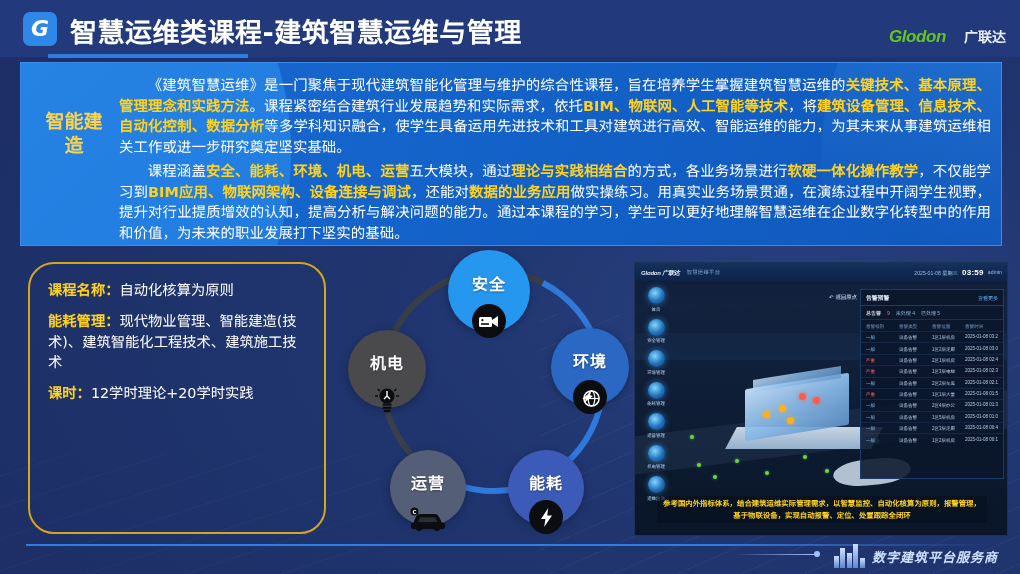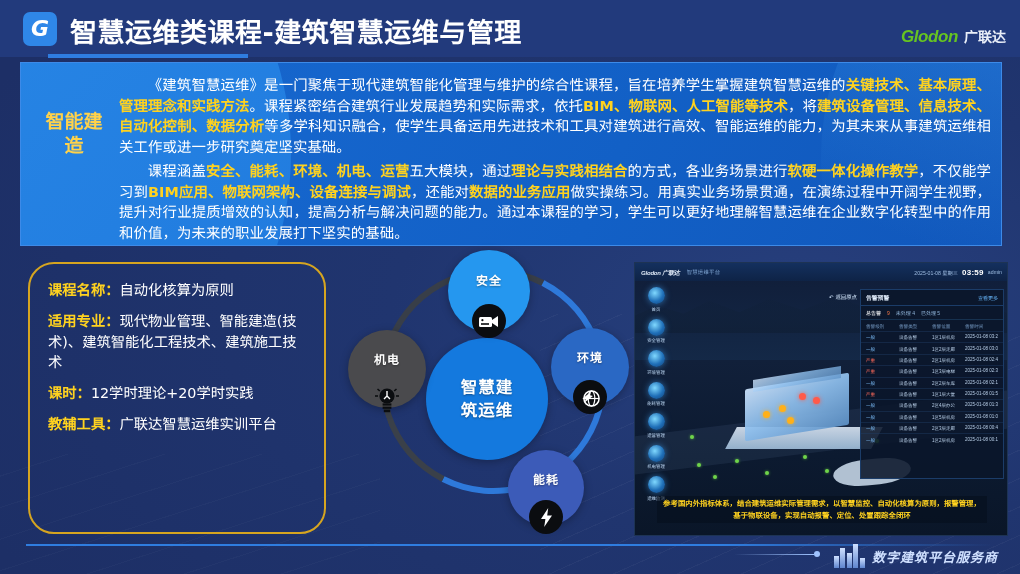--- a/index.html
+++ b/index.html
@@ -36,21 +36,21 @@
     position:absolute;left:23px;top:12px;width:34px;height:34px;border-radius:7px;
     background:#2f87e8;display:flex;align-items:center;justify-content:center;
   }
   .glogo span{color:#fff;font-weight:bold;font-size:22px;font-style:italic;line-height:1;font-family:"DejaVu Sans",sans-serif;}
   .header-title{
     position:absolute;left:70px;top:10px;height:40px;display:flex;align-items:center;
     color:#ffffff;font-size:27px;font-weight:bold;letter-spacing:.5px;
     font-family:"DejaVu Sans","Liberation Sans",sans-serif;
     white-space:nowrap;
   }
-  .brand{position:absolute;right:14px;top:26px;display:flex;align-items:baseline;gap:6px;}
+  .brand{position:absolute;right:14px;top:26px;display:flex;align-items:baseline;gap:18px;}
   .brand .b-en{color:#66c421;font-size:17px;font-weight:bold;font-style:italic;letter-spacing:-.4px;}
   .brand .b-cn{color:#e9eef8;font-size:14px;font-weight:bold;letter-spacing:0px;}
 
   
   .desc-wrap{
     position:absolute;left:20px;top:62px;width:980px;height:182px;
     background:linear-gradient(115deg,#1863c8 0%,#1565cc 30%,#1260c6 60%,#1157bb 100%);
     border:1px solid #3d8ae8;
     overflow:hidden;
   }
@@ -100,21 +100,21 @@
     border-top-color:#3a3f46;border-left-color:#3c4148;
     transform:rotate(-18deg);
     opacity:.95;
   }
   .node{
     position:absolute;border-radius:50%;display:flex;align-items:flex-start;justify-content:center;
     color:#ffffff;font-weight:bold;
     font-family:"DejaVu Sans","Liberation Sans",sans-serif;
     box-shadow:0 2px 8px rgba(0,0,0,.28);
   }
-  .node .lbl{margin-top:26%;font-size:12px;letter-spacing:1px;text-shadow:0 1px 2px rgba(0,0,0,.35);}
+  .node .lbl{margin-top:26%;font-size:16px;letter-spacing:1px;text-shadow:0 1px 2px rgba(0,0,0,.35);}
   .n-center{
     left:90px;top:88px;width:122px;height:122px;background:#1479de;
     align-items:center;
   }
   .n-center .lbl{margin-top:0;font-size:16.5px;line-height:1.4;text-align:center;}
   .n-safety{left:112px;top:0px;width:82px;height:82px;background:#2597ef;}
   .n-env{left:215px;top:78px;width:78px;height:78px;background:#2a68c4;}
   .n-energy{left:172px;top:200px;width:76px;height:76px;background:#3c5bb8;}
   .n-oper{left:54px;top:200px;width:76px;height:76px;background:#555e77;}
   .n-mech{left:12px;top:80px;width:78px;height:78px;background:#4a4a4d;}
@@ -245,31 +245,27 @@
   <div class="desc-wrap">
     <div class="desc-tab">智能建造</div>
     <div class="desc-body" id="descBody">
         <p><span>《建筑智慧运维》是一门聚焦于现代建筑智能化管理与维护的综合性课程，旨在培养学生掌握建筑智慧运维的</span><span class="hl">关键技术、基本原理、管理理念和实践方法</span><span>。课程紧密结合建筑行业发展趋势和实际需求，依托</span><span class="hl">BIM、物联网、人工智能等技术</span><span>，将</span><span class="hl">建筑设备管理、信息技术、自动化控制、数据分析</span><span>等多学科知识融合，使学生具备运用先进技术和工具对建筑进行高效、智能运维的能力，为其未来从事建筑运维相关工作或进一步研究奠定坚实基础。</span></p>
         <p><span>课程涵盖</span><span class="hl">安全、能耗、环境、机电、运营</span><span>五大模块，通过</span><span class="hl">理论与实践相结合</span><span>的方式，各业务场景进行</span><span class="hl">软硬一体化操作教学</span><span>，不仅能学习到</span><span class="hl">BIM应用、物联网架构、设备连接与调试</span><span>，还能对</span><span class="hl">数据的业务应用</span><span>做实操练习。用真实业务场景贯通，在演练过程中开阔学生视野，提升对行业提质增效的认知，提高分析与解决问题的能力。通过本课程的学习，学生可以更好地理解智慧运维在企业数字化转型中的作用和价值，为未来的职业发展打下坚实的基础。</span></p>
       </div>
   </div>
 
   <div class="info-card" id="infoCard">
       <div class="info-row"><span class="k">课程名称：</span><span>自动化核算为原则</span></div>
-      <div class="info-row"><span class="k">适用专业：</span><span>现代物业管理、智能建造(技术)、建筑智能化工程技术、建筑施工技术</span></div>
+      <div class="info-row"><span class="k">能耗管理：</span><span>现代物业管理、智能建造(技术)、建筑智能化工程技术、建筑施工技术</span></div>
       <div class="info-row"><span class="k">课时：</span><span>12学时理论+20学时实践</span></div>
-      <div class="info-row"><span class="k">教辅工具：</span><span>广联达智慧运维实训平台</span></div>
     </div>
 
   <div class="diagram">
     <div class="ring"></div>
 
-    <div class="node n-center">
-      <span class="lbl" id="centerLbl">智慧建<br>筑运维</span>
-    </div>
 
     <div class="node n-safety">
       <span class="lbl">安全</span>
       <span class="badge" style="left:50%;transform:translateX(-50%);bottom:-6px;">
         <svg width="20" height="13" viewBox="0 0 20 13" aria-hidden="true">
           <rect x="0" y="2" width="13" height="10" rx="1.5" fill="#fff"></rect>
           <path d="M13 5 L19 1 L19 12 L13 8 Z" fill="#fff"></path>
           <rect x="2" y="8.2" width="8" height="1.6" fill="#0b0d10"></rect>
           <circle cx="3.4" cy="5.2" r="1.1" fill="#0b0d10"></circle>
         </svg>
@@ -290,20 +286,33 @@
       <span class="badge" style="left:50%;transform:translateX(-50%);bottom:-8px;">
         <svg width="21" height="21" viewBox="0 0 21 21" aria-hidden="true">
           <circle cx="11.5" cy="11.5" r="7.6" fill="none" stroke="#fff" stroke-width="1.5"></circle>
           <ellipse cx="11.5" cy="11.5" rx="3.3" ry="7.6" fill="none" stroke="#fff" stroke-width="1.2"></ellipse>
           <line x1="4" y1="11.5" x2="19" y2="11.5" stroke="#fff" stroke-width="1.2"></line>
           <path d="M3 13 L9.5 3.5 L9.5 7.5 L12.5 7.5 L6.2 16 L6.2 12.2 Z" fill="#fff" transform="rotate(16 7 10)"></path>
         </svg>
       </span>
     </div>
 
+    <div class="node n-oper">
+      <span class="lbl">运营</span>
+      <span class="badge" style="left:50%;transform:translateX(-50%);bottom:-8px;width:38px;height:30px;border-radius:6px;background:transparent;">
+        <svg width="36" height="24" viewBox="0 0 36 24" aria-hidden="true">
+          <path d="M4 16 L6.5 9.5 Q7.2 7.5 9.5 7.5 L25 7.5 Q27.4 7.5 28.4 9.5 L31.5 16 L33 16 Q34.5 16 34.5 17.6 L34.5 20 Q34.5 21.4 33 21.4 L3 21.4 Q1.5 21.4 1.5 20 L1.5 17.6 Q1.5 16 3 16 Z" fill="#0b0d10" stroke="#0b0d10" stroke-width="1"></path>
+          <path d="M8 15 L10 10.2 L25 10.2 L27.6 15 Z" fill="#2a2d33"></path>
+          <circle cx="9" cy="21" r="3.1" fill="#0b0d10"></circle>
+          <circle cx="27" cy="21" r="3.1" fill="#0b0d10"></circle>
+          <circle cx="4.5" cy="4.5" r="4" fill="#0b0d10"></circle>
+          <text x="4.5" y="6.6" font-size="5.4" fill="#fff" text-anchor="middle" font-family="DejaVu Sans, sans-serif">C</text>
+        </svg>
+      </span>
+    </div>
 
     <div class="node n-mech">
       <span class="lbl">机电</span>
       <span class="badge" style="left:50%;transform:translateX(-50%);bottom:-6px;background:transparent;width:30px;height:30px;">
         <svg width="26" height="28" viewBox="0 0 26 28" aria-hidden="true">
           <circle cx="13" cy="11" r="7.6" fill="#0b0d10"></circle>
           <rect x="8.6" y="18.4" width="8.8" height="2.2" fill="#0b0d10"></rect>
           <rect x="8.6" y="21.6" width="8.8" height="2.2" fill="#0b0d10"></rect>
           <rect x="9.8" y="24.6" width="6.4" height="2.6" fill="#0b0d10"></rect>
           <path d="M13 6 L13 11 M13 11 L10 14 M13 11 L16 14" stroke="#fff" stroke-width="1.4" fill="none"></path>

